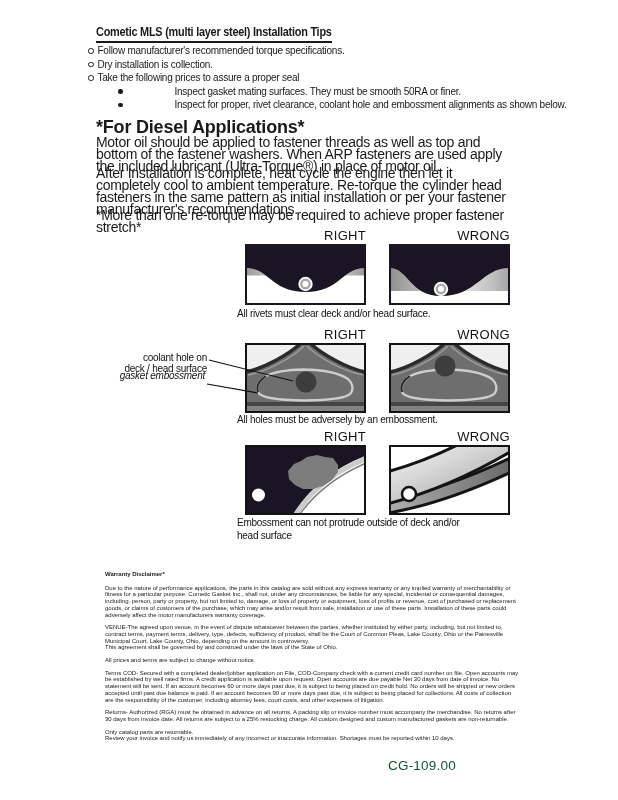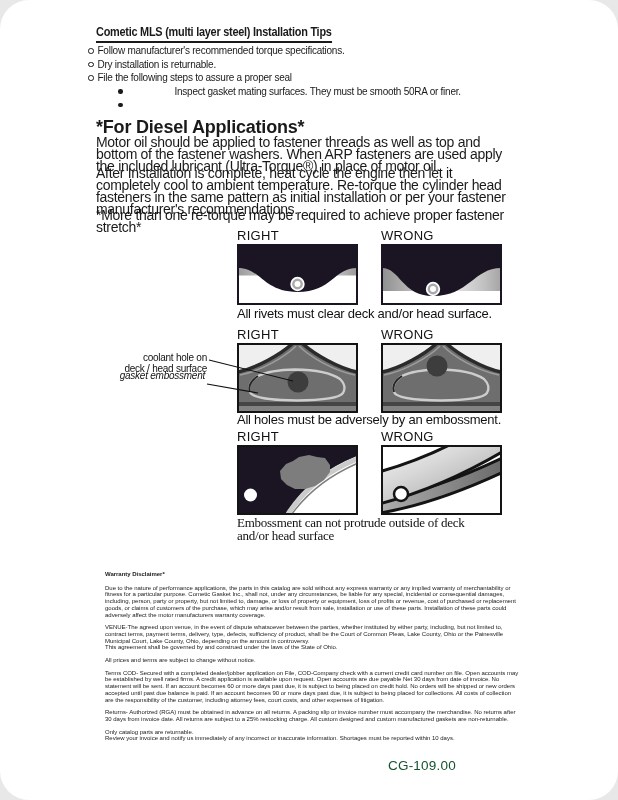--- a/index.html
+++ b/index.html
@@ -1,46 +1,46 @@
 <!DOCTYPE html>
 <html><head>
 <meta charset="utf-8">
 <style>
   html,body { margin:0; padding:0; background:#e8e8e8; }
   .page {
     position:relative; width:618px; height:800px; margin:0 auto;
     background:#ffffff; overflow:hidden;
-    font-family:"Liberation Sans", sans-serif; color:#1a1a1a;border-radius:29px;
+    font-family:"Liberation Sans", sans-serif; color:#1a1a1a;
     -webkit-font-smoothing:antialiased;
   }
   
   .title {
     position:absolute; left:96px; top:24px;
     font-size:13px; font-weight:bold; letter-spacing:-0.3px;
     border-bottom:2px solid #1a1a1a; padding-bottom:2px;
     transform:scaleX(0.84); transform-origin:left top; white-space:nowrap;
   }
   .bullets { position:absolute; left:88px; top:44px; font-size:10px; letter-spacing:-0.25px; }
   .b-line { display:flex; align-items:center; height:13.5px; white-space:nowrap; }
   .marker-o { width:3.5px; height:3.5px; border:1px solid #1a1a1a; border-radius:50%; margin-right:4px; flex:none; }
   .marker-f { width:4.5px; height:4.5px; background:#1a1a1a; border-radius:50%; margin-right:4px; flex:none; }
   .sub { padding-left:30px;gap:48px; }
   .diesel-h { position:absolute; left:96px; top:117px; font-size:18px; font-weight:bold; letter-spacing:-0.2px; }
   .para { position:absolute; left:96px; width:422px; font-size:14px; line-height:12px; letter-spacing:-0.3px; }
   #p1 { top:136px; } #p2 { top:167px; } #p3 { top:209px; }
   
   .diag-row { position:absolute; left:237px; display:flex; gap:15px; }
   #row1 { top:228px; } #row2 { top:327px; } #row3 { top:429px; }
-  .diag-col { width:129px; display:flex; flex-direction:column; align-items:flex-start; }
+  .diag-col { width:129px; display:flex; flex-direction:column; align-items:flex-end; }
   .diag-label { font-size:13px; letter-spacing:0.3px; height:16px; color:#121212; }
   svg.panel { display:block; }
-  .caption { position:absolute; font-size:13px; letter-spacing:-0.25px; line-height:12.5px; color:#121212; }
+  .caption { position:absolute; font-size:10px; letter-spacing:-0.25px; line-height:12.5px; color:#121212; }
   #cap1 { left:237px; top:308px; }
   #cap2 { left:237px; top:414px; }
-  #cap3 { left:237px; top:517px; width:240px;font-family:Liberation Serif, serif; }
+  #cap3 { left:237px; top:517px; width:240px; }
   .side-label { position:absolute; font-size:10px; letter-spacing:-0.25px; text-align:right; line-height:11px; color:#121212;margin-top:8px; }
   #lbl-coolant { right:411px; top:344px; }
   #lbl-emboss  { right:413px; top:362px;font-style:italic; }
   #leader-svg { position:absolute; left:200px; top:350px; z-index:5; }
   
   .disclaimer { position:absolute; left:105px; top:571px; width:414px; font-size:6px; line-height:6.7px; letter-spacing:-0.02px; color:#222; }
   .disclaimer .disc-h { font-weight:bold; margin:0 0 7px 0; }
   .disclaimer p { margin:6px 0 0 0; }
   .disclaimer p.tight { margin:0; }
   .cg { position:absolute; left:388px; top:758px; font-size:13.5px; letter-spacing:0.2px; color:#14532d; }
@@ -52,32 +52,33 @@
 
   <div class="title">Cometic MLS (multi layer steel) Installation Tips</div>
 
   <div class="bullets">
     <div class="b-line">
       <span class="marker-o"></span>
       <span>Follow manufacturer's recommended torque specifications.</span>
     </div>
     <div class="b-line">
       <span class="marker-o"></span>
-      <span>Dry installation is returnable.</span>
+      <span>Dry installation is collection.</span>
     </div>
     <div class="b-line">
       <span class="marker-o"></span>
-      <span>File the following steps to assure a proper seal</span>
+      <span>Take the following prices to assure a proper seal</span>
     </div>
     <div class="b-line sub">
       <span class="marker-f"></span>
       <span>Inspect gasket mating surfaces.  They must be smooth 50RA or finer.</span>
     </div>
     <div class="b-line sub">
       <span class="marker-f"></span>
+      <span>Inspect for proper, rivet clearance, coolant hole and embossment alignments as shown below.</span>
     </div>
   </div>
 
   <div class="diesel-h">*For Diesel Applications*</div>
   <div class="para" id="p1">Motor oil should be applied to fastener threads as well as top and bottom of the fastener washers. When ARP fasteners are used apply the included lubricant (Ultra-Torque®) in place of motor oil.</div>
   <div class="para" id="p2">After Installation is complete, heat cycle the engine then let it completely cool to ambient temperature. Re-torque the cylinder head fasteners in the same pattern as initial installation or per your fastener manufacturer's recommendations.</div>
   <div class="para" id="p3">*More than one re-torque may be required to achieve proper fastener stretch*</div>
 
   <div class="diag-row" id="row1">
     <div class="diag-col">

